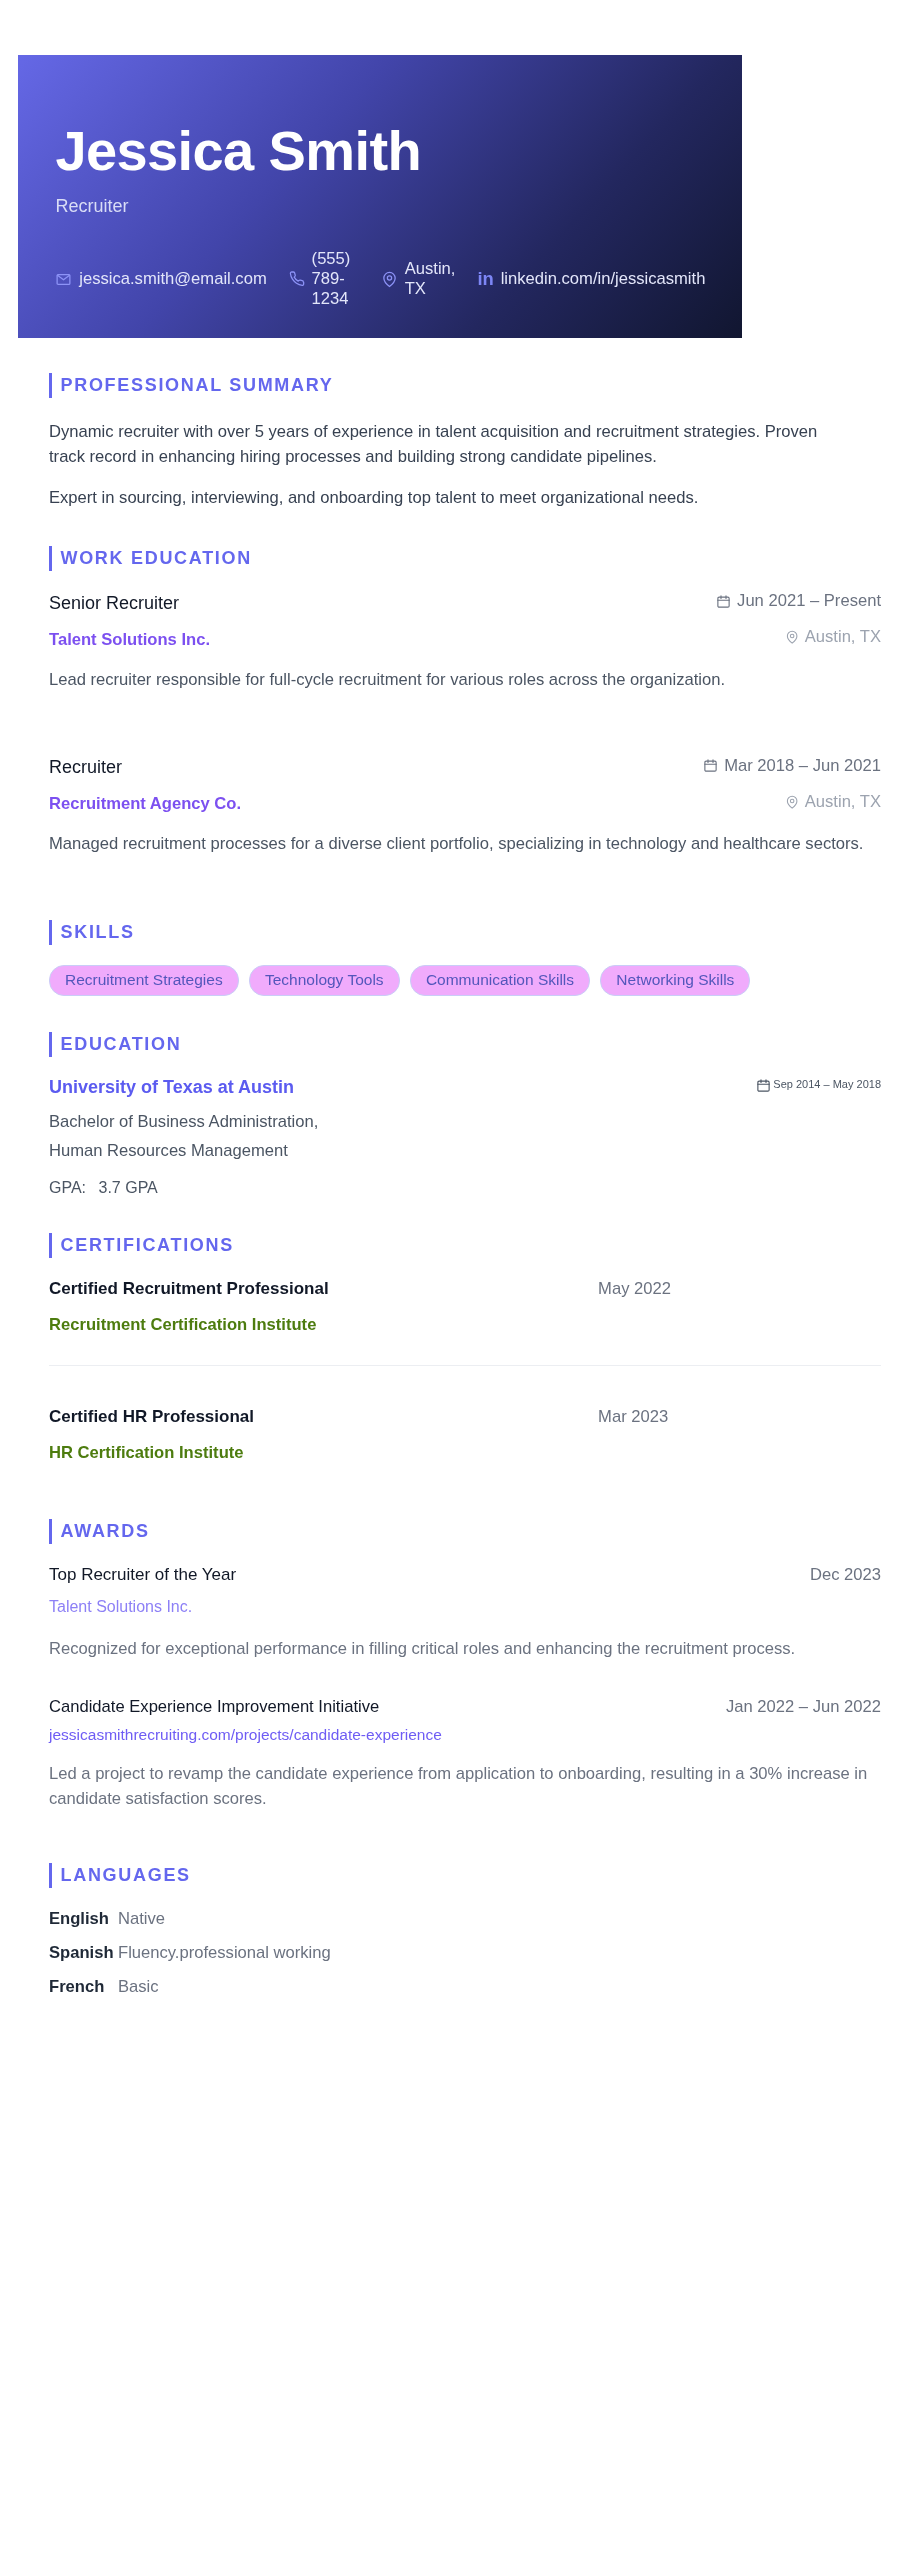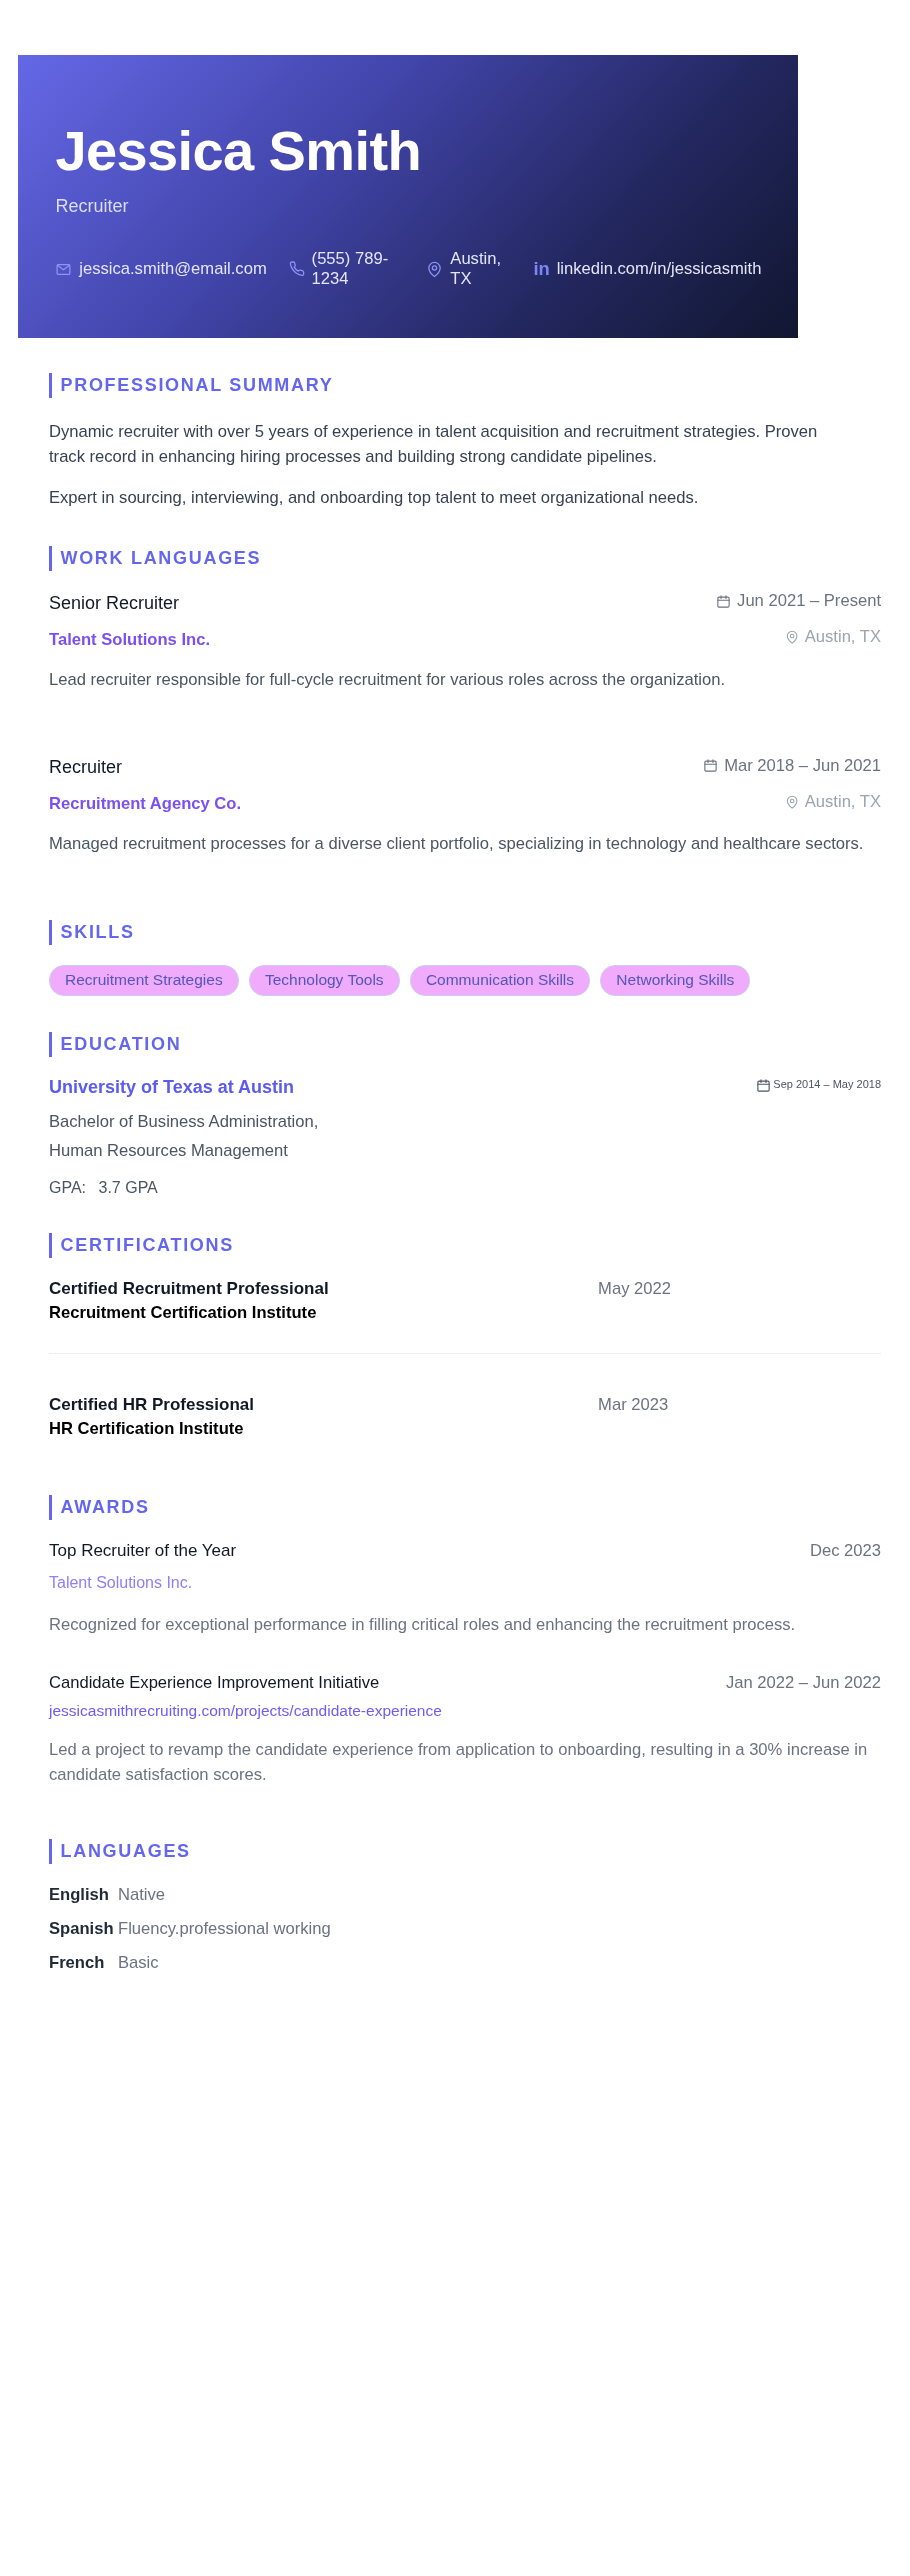--- a/index.html
+++ b/index.html
@@ -7,21 +7,21 @@
   body {
     width:911px; height:2576px;
     font-family:"Liberation Sans", sans-serif;
     color:#374151;
     position:relative;
   }
 
   
   .header {
     position:absolute; left:18.4px; top:55px;
-    width:780px; height:283px;
+    width:724px; height:283px;
     background:linear-gradient(133deg, #6568e6 0%, #4245aa 38%, #23275f 72%, #111630 100%);
     color:#ffffff;
     padding:68px 37px 0 37px;
   }
   .name {
     font-size:56px; font-weight:800; letter-spacing:-0.6px; line-height:1.0;
     color:#ffffff;
   }
   .job-title {
     margin-top:17px; font-size:18px; font-weight:400; color:#d9ddf6;
@@ -66,21 +66,21 @@
   .edu-school { font-size:18px; font-weight:600; color:#5b5bf0; }
   .edu-date { display:inline-flex; align-items:flex-start; gap:2px; font-size:11px; color:#4b5563; }
   .edu-line { font-size:16.6px; color:#4b5563; margin-top:13.8px; line-height:1.2; }
   .gpa-row { margin-top:18.4px; font-size:16px; color:#4b5563; }
   .gpa-row .gpa-label { margin-right:8px; }
 
   
   .cert-entry .cert-row { display:flex; align-items:baseline; }
   .cert-name { flex:0 0 66%; font-size:17px; font-weight:700; color:#111827; }
   .cert-date { font-size:16.6px; color:#6b7280; }
-  .cert-issuer { margin-top:4px; font-size:16.6px; font-weight:600; color:#000000; }
+  .cert-issuer { margin-top:16px; font-size:16.6px; font-weight:600; color:#4d7c0f; }
   .cert-divider { border:none; border-top:1.1px solid #eceef2; margin:30px 0 41px 0; }
 
   
   .award-company { margin-top:13.8px; font-size:16px; color:#8d80f6; }
   .soft-desc { margin-top:19.5px; font-size:16.6px; line-height:25px; color:#6b7280; }
 
   
   .proj-date { font-size:16.6px; color:#6b7280; }
   .proj-link { margin-top:9.2px; font-size:15.5px; color:#6e5cf4; }
 
@@ -139,21 +139,21 @@
       <span class="sec-bar"></span>
       <span class="sec-title">PROFESSIONAL SUMMARY</span>
     </div>
     <p class="para">Dynamic recruiter with over 5 years of experience in talent acquisition and recruitment strategies. Proven track record in enhancing hiring processes and building strong candidate pipelines.</p>
     <p class="para">Expert in sourcing, interviewing, and onboarding top talent to meet organizational needs.</p>
   </div>
 
   <div class="section" style="margin-bottom:4.6px;">
     <div class="sec-head">
       <span class="sec-bar"></span>
-      <span class="sec-title">WORK LANGUAGES</span>
+      <span class="sec-title">WORK EDUCATION</span>
     </div>
 
     <div class="work-entry">
       <div class="entry-row">
         <span class="entry-title">Senior Recruiter</span>
         <span class="entry-date">
           <span class="cicon" style="color:#6b7280">
             <svg width="15" height="15" viewBox="0 0 24 24" fill="none" stroke="currentColor" stroke-width="1.8" stroke-linecap="round" stroke-linejoin="round">
               <rect x="3" y="5" width="18" height="16" rx="2"></rect>
               <line x1="8" y1="3" x2="8" y2="7"></line>

